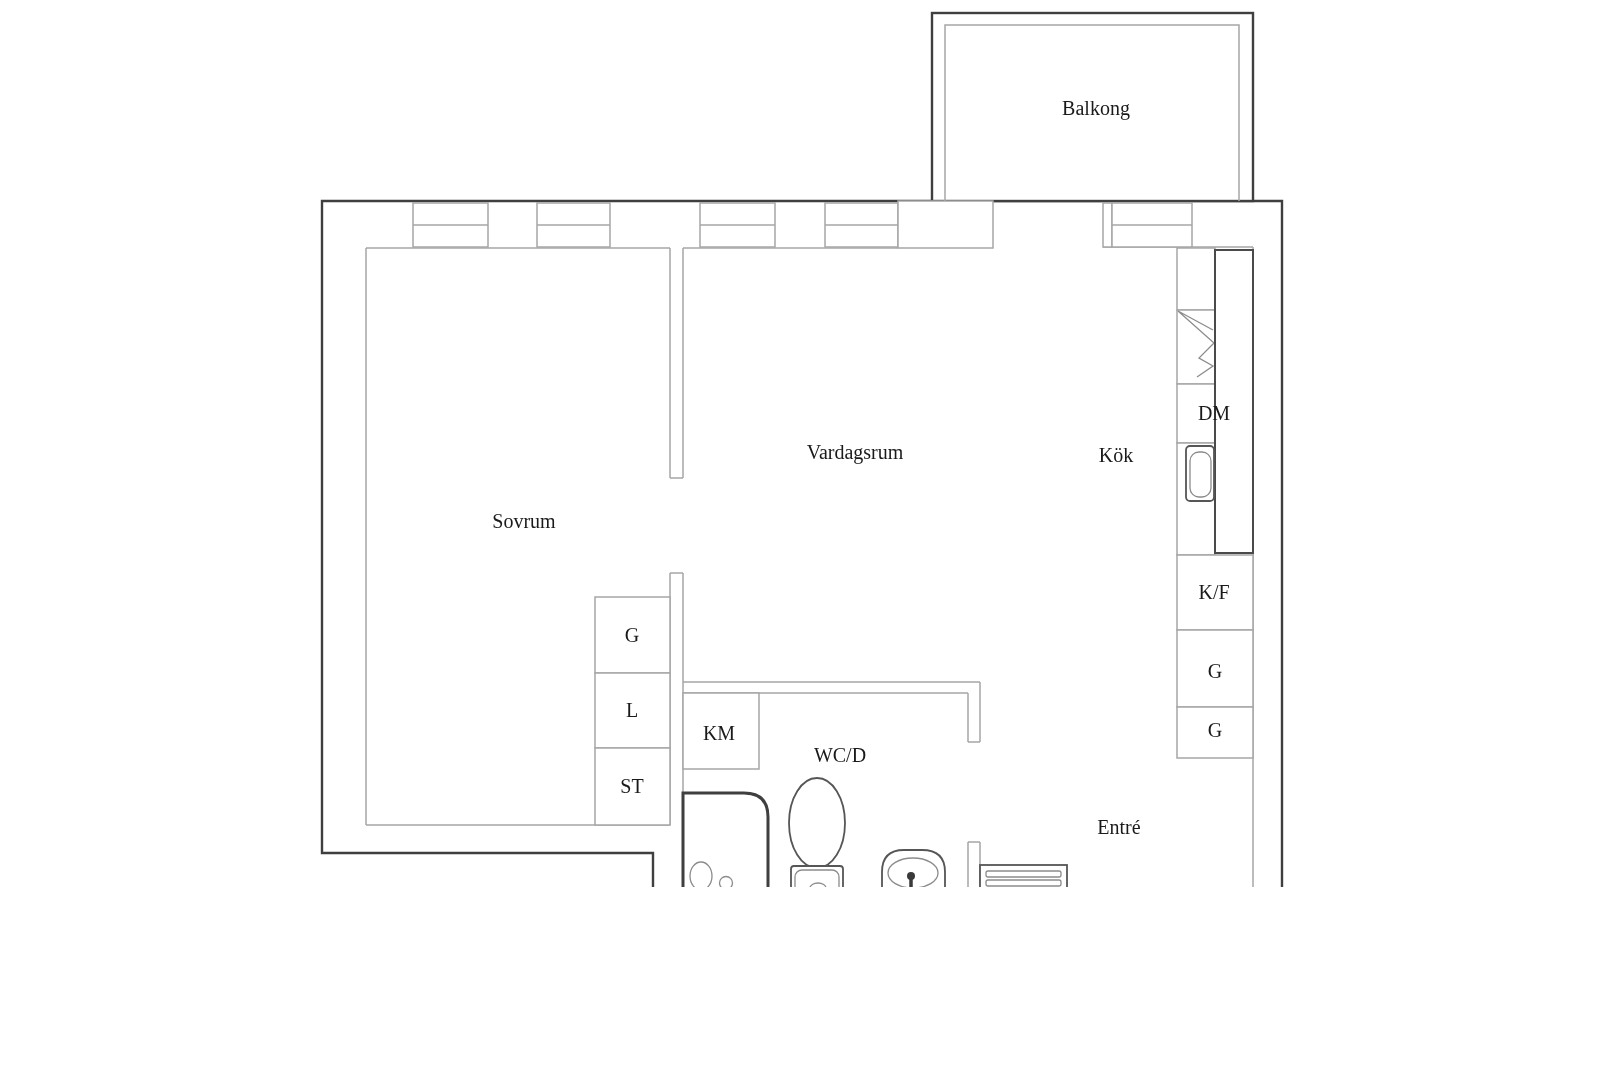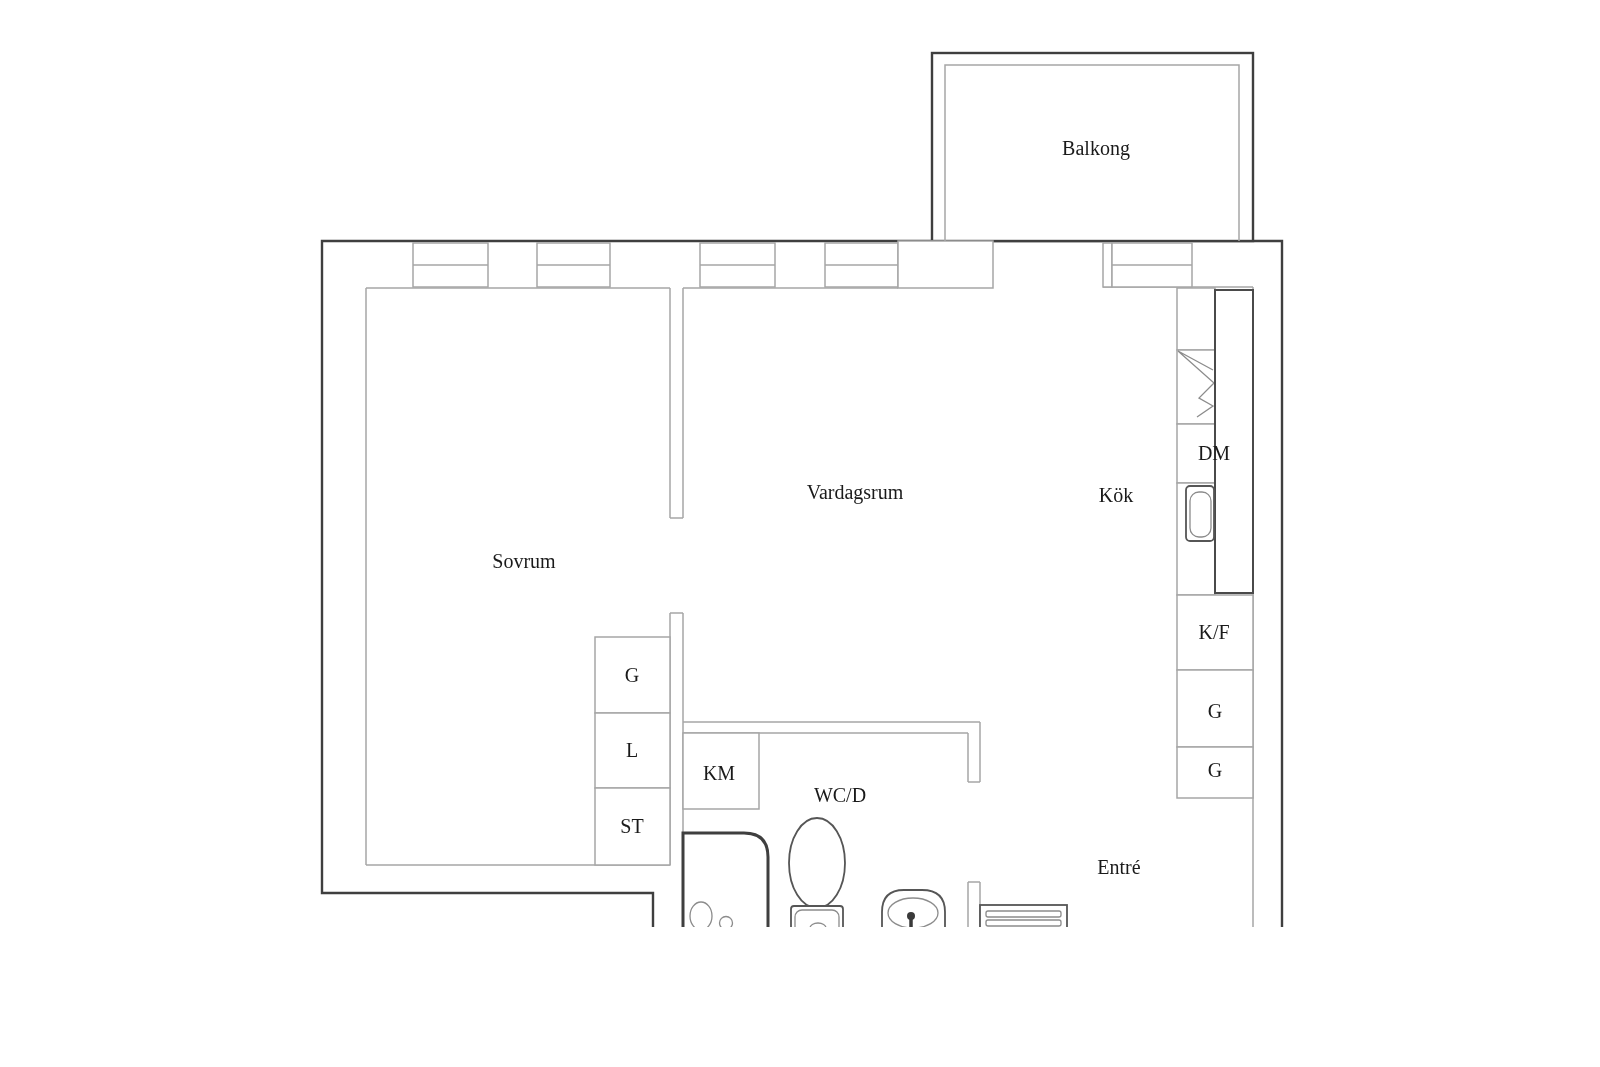--- a/index.html
+++ b/index.html
@@ -3,21 +3,21 @@
 <meta charset="utf-8">
 <style>
   :root{
     --wall-dark:#3f3f3f;
     --wall-light:#a6a6a6;
     --fixture:#565656;
     --text:#1a1a1a;
     --bg:#ffffff;
   }
   html,body{margin:0;padding:0;background:var(--bg);}
-  .stage{width:1600px;height:887px;position:relative;background:var(--bg);margin-top:40px;}
+  .stage{width:1600px;height:887px;position:relative;background:var(--bg);}
   svg{display:block;}
   .w2  {stroke:var(--wall-dark);stroke-width:2.4;fill:none;}
   .w2f {stroke:var(--wall-dark);stroke-width:2.4;fill:#fff;}
   .w1  {stroke:var(--wall-light);stroke-width:1.5;fill:none;}
   .w1f {stroke:var(--wall-light);stroke-width:1.5;fill:#fff;}
   .darkbox{stroke:#4a4a4a;stroke-width:2;fill:#fff;}
   .fx  {stroke:var(--fixture);stroke-width:1.8;fill:#fff;}
   .thin{stroke:#8c8c8c;stroke-width:1.3;fill:none;}
   .shower{stroke:var(--wall-dark);stroke-width:3;fill:#fff;}
   .arrow{stroke:#4a4a4a;stroke-width:2;fill:#fff;stroke-linejoin:miter;}

